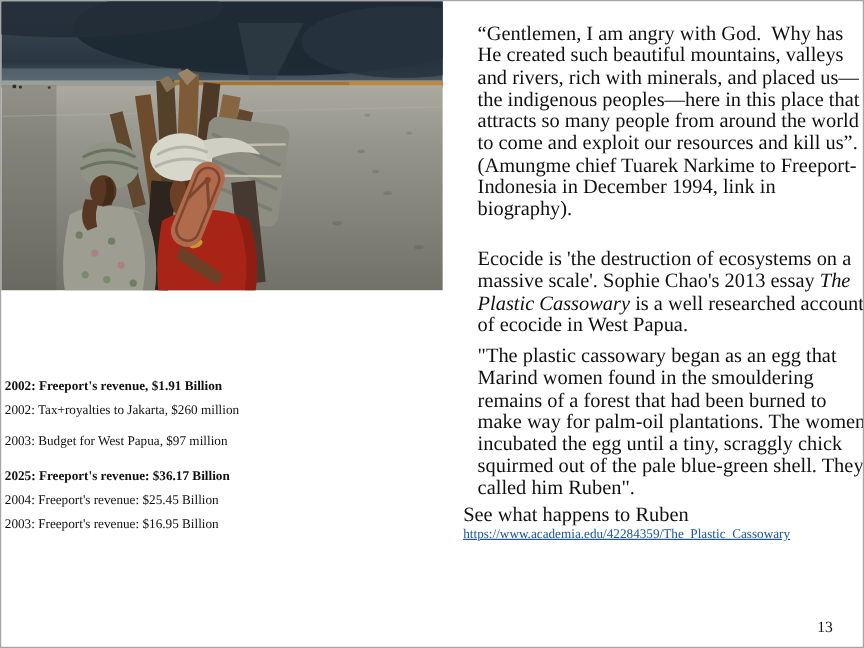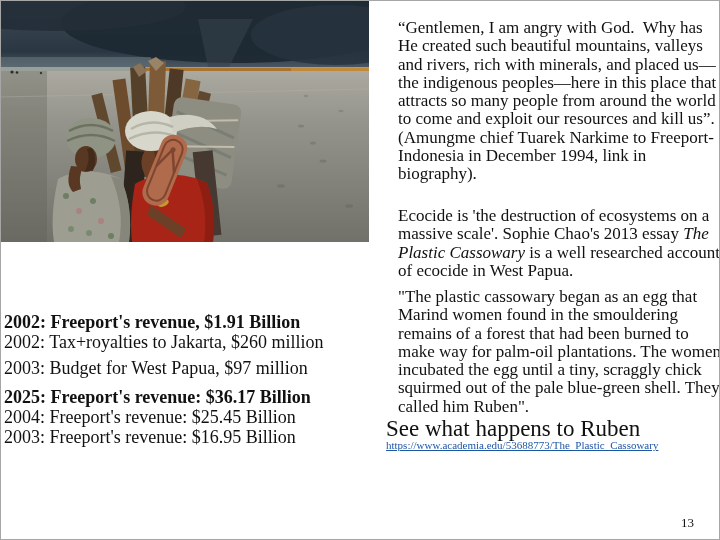--- a/index.html
+++ b/index.html
@@ -7,36 +7,36 @@
     position:relative; width:720px; height:540px; box-sizing:border-box;
     border:1px solid #a6a6a6; background:#ffffff; overflow:hidden;
     font-family:"Liberation Serif","DejaVu Serif",serif; color:#111111;
   }
   .photo { position:absolute; left:0; top:0; width:368px; height:241px; }
   .photo svg { display:block; }
   .caption {
     position:absolute; left:3px; top:244px; width:366px;
     font-size:13.6px; line-height:1.16;
   }
-  .stats { position:absolute; left:3px; top:311px; width:372px; font-size:18px; line-height:20px; }
+  .stats { position:absolute; left:3px; top:311px; width:372px; font-size:11px; line-height:20px; }
   .stat { white-space:nowrap; }
   .bold { font-weight:bold; }
   .gap-sm { margin-top:6px; }
   .gap-md { margin-top:9px; }
   .links-left { position:absolute; left:3px; top:452px; width:372px; font-size:11px; line-height:1.15; }
   .link { color:#1d56a5; text-decoration:underline; cursor:pointer; }
   .link-block { display:block; white-space:pre-line; }
   .link-gap { margin-top:12px; }
   .right-col { position:absolute; left:385px; top:0; width:327px; height:540px; }
   .para { position:absolute; left:12px; margin:0; font-size:17px; line-height:18.3px; width:327px; }
   .p1 { top:18px; }
   .p2 { top:206px; }
   .p3 { top:287px; }
   .italic { font-style:italic; }
-  .see-line { position:absolute; left:0; top:419px; font-size:23px; line-height:18.3px; }
+  .see-line { position:absolute; left:0; top:419px; font-size:17px; line-height:18.3px; }
   .ruben-link { position:absolute; left:0; top:438px; font-size:11px; line-height:1.1; }
   .page-number { position:absolute; left:680px; top:514px; width:32px; text-align:left; font-size:13px; }
 </style>
 </head>
 <body>
 
 <div class="slide">
 
   <div class="photo">
     <svg width="368" height="241" viewBox="0 0 368 241">
@@ -147,18 +147,18 @@
     <div class="stat">2004: Freeport's revenue: $25.45 Billion</div>
     <div class="stat">2003: Freeport's revenue: $16.95 Billion</div>
   </div>
 
 
   <div class="right-col">
     <p class="para p1">“Gentlemen, I am angry with God.&nbsp; Why has He created such beautiful mountains, valleys and rivers, rich with minerals, and placed us—the indigenous peoples—here in this place that attracts so many people from around the world to come and exploit our resources and kill us”. (Amungme chief Tuarek Narkime to Freeport-Indonesia in December 1994, link in biography).</p>
     <p class="para p2"><span>Ecocide is 'the destruction of ecosystems on a massive scale'. Sophie Chao's 2013 essay </span><span class="italic">The Plastic Cassowary</span><span> is a well researched account of ecocide in West Papua.</span></p>
     <p class="para p3">"The plastic cassowary began as an egg that Marind women found in the smouldering remains of a forest that had been burned to make way for palm-oil plantations. The women incubated the egg until a tiny, scraggly chick squirmed out of the pale blue-green shell. They called him Ruben".</p>
     <div class="see-line">See what happens to Ruben</div>
-    <a class="link ruben-link">https://www.academia.edu/53688773/The_Plastic_Cassowary</a>
+    <a class="link ruben-link">https://www.academia.edu/42284359/The_Plastic_Cassowary</a>
   </div>
 
   <div class="page-number">13</div>
 
 </div>
 
 </body></html>

